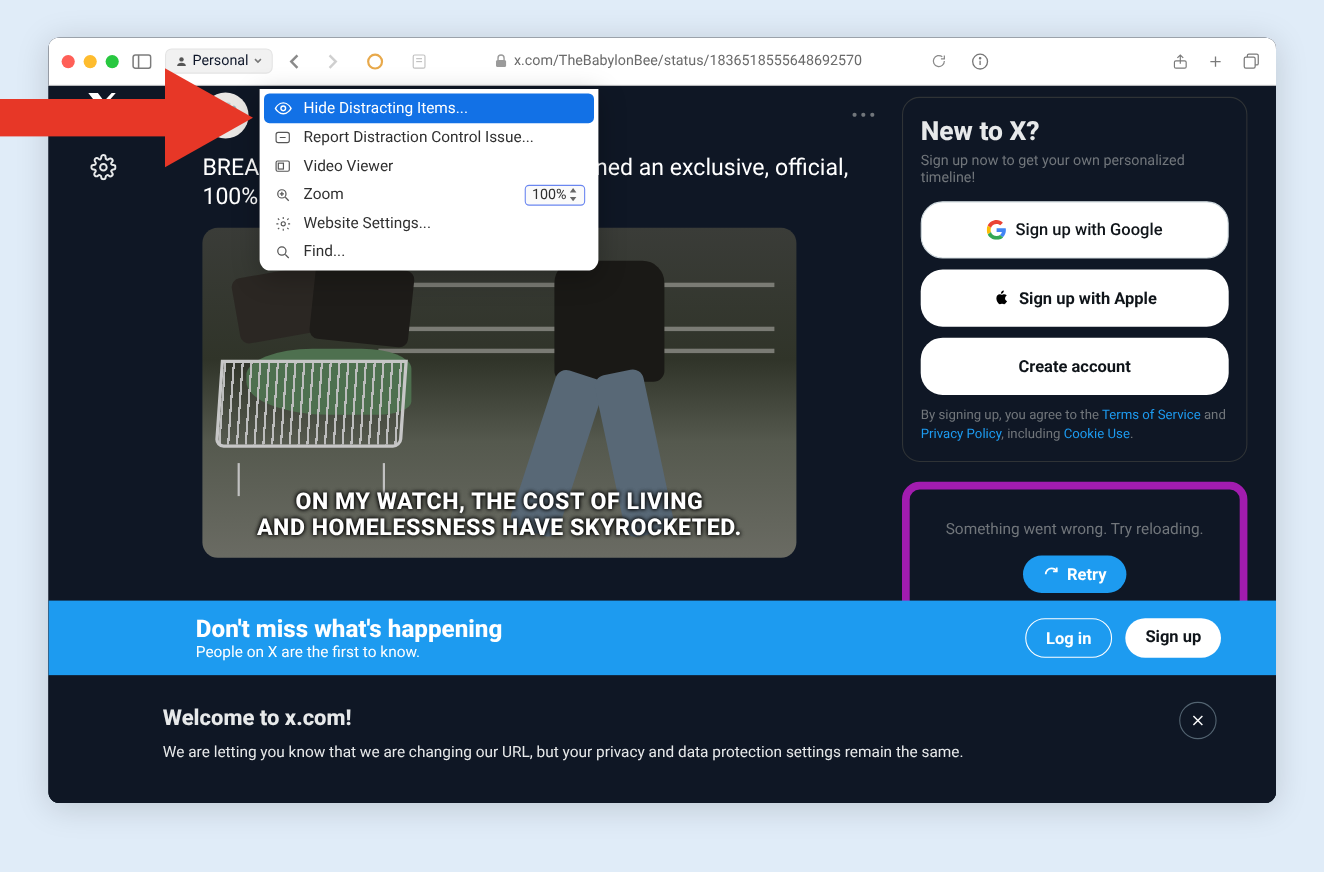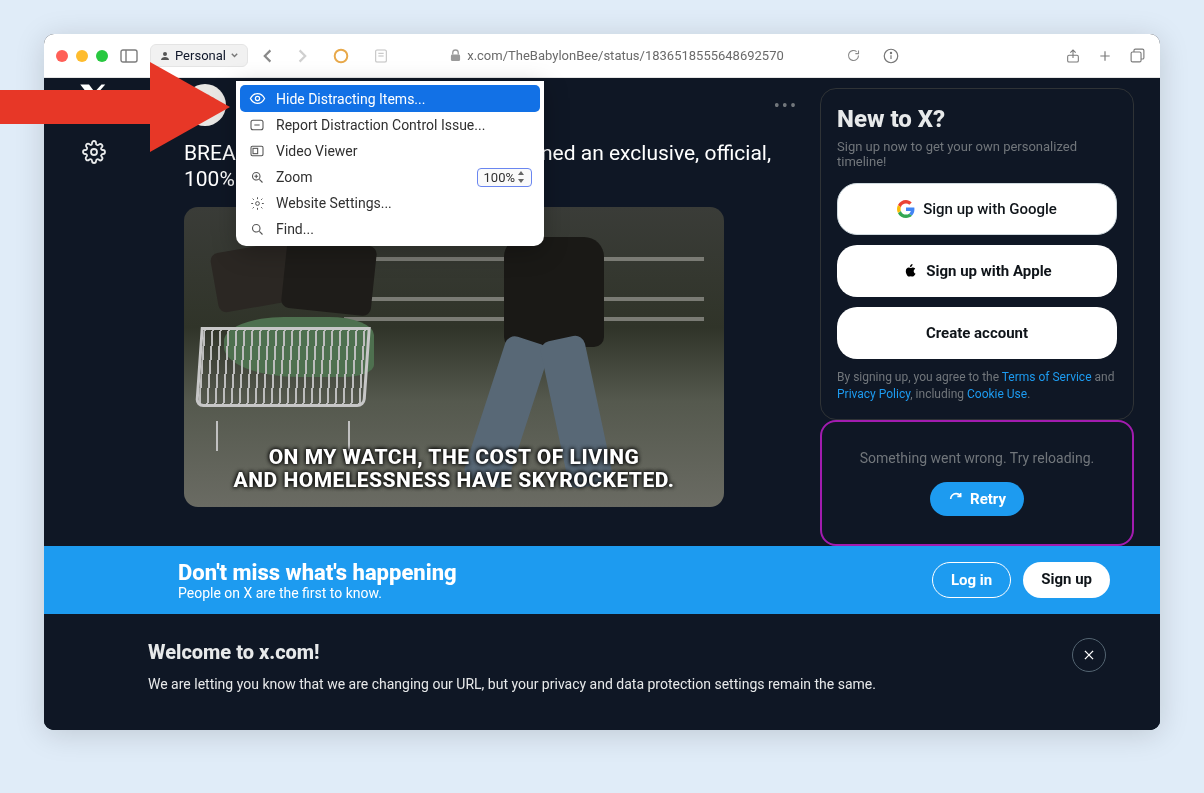--- a/index.html
+++ b/index.html
@@ -45,31 +45,31 @@
 .bag1{position:absolute;left:30px;top:40px;width:80px;height:60px;background:#2b2723;border-radius:8px;transform:rotate(-10deg)}
 .bag2{position:absolute;left:100px;top:35px;width:90px;height:70px;background:#1e1c19;border-radius:8px;transform:rotate(6deg)}
 .blanket{position:absolute;left:40px;top:110px;width:150px;height:60px;background:#4e704f;border-radius:40% 30% 20% 50%}
 .rail{position:absolute;right:20px;top:90px;width:360px;height:4px;background:#7a7b74;box-shadow:0 20px #7a7b74,0 -40px #7a7b74}
 .person { position:absolute; right:60px; top:0; width:200px; height:300px; }
 .person .torso{position:absolute;left:40px;top:30px;width:100px;height:110px;background:#1a1916;border-radius:20px 20px 10px 10px}
 .person .legL{position:absolute;left:20px;top:130px;width:45px;height:150px;background:#586876;border-radius:10px;transform:rotate(18deg)}
 .person .legR{position:absolute;left:90px;top:130px;width:45px;height:150px;background:#586876;border-radius:10px;transform:rotate(-12deg)}
 .caption { position:absolute; bottom:14px; left:0; right:0; text-align:center; color:#fff; font-weight:800; font-size:21px; text-shadow:0 0 4px #000,0 0 4px #000; letter-spacing:.5px; font-family:Impact,Arial Black,sans-serif; line-height:1.1; }
 
-.right { width:350px; padding:10px 26px 16px 10px; display:flex; flex-direction:column; }
+.right { width:350px; padding:10px 26px 16px 10px; display:flex; flex-direction:column; gap:18px; }
 .card { border:1px solid #2f3336; border-radius:16px; padding:16px; }
 .card h2 { color:#e7e9ea; font-size:24px; font-weight:800; margin-bottom:6px; }
 .card p.sub { color:#71767b; font-size:13px; margin-bottom:14px; }
 .btn { width:100%; height:52px; border-radius:20px; display:flex; align-items:center; justify-content:center; gap:8px; font-size:15px; font-weight:700; margin-bottom:10px; }
 .btn.white { background:#fff; color:#0f1419; }
 .btn.outline { background:#fff; color:#0f1419; border:1px solid #cfd9de; font-weight:500; }
 .glogo{width:18px;height:18px}
 .fine { font-size:12px; color:#71767b; line-height:1.4; }
 .fine a { color:#1d9bf0; text-decoration:none; }
-.errcard { border:2px solid #a21caf; border-radius:16px; padding:28px 14px; text-align:center; }
+.errcard { border:7px solid #a21caf; border-radius:16px; padding:28px 14px; text-align:center; }
 .errcard p { color:#71767b; font-size:14px; margin-bottom:16px; }
 .retry { display:inline-flex; align-items:center; gap:6px; background:#1d9bf0; color:#fff; font-weight:700; padding:8px 18px; border-radius:20px; font-size:15px; }
 .foot { display:flex; flex-wrap:wrap; gap:14px; font-size:12px; color:#71767b; padding-left:4px; }
 
 
 .banner { position:absolute; left:0; right:0; top:512px; height:68px; background:#1d9bf0; display:flex; align-items:center; justify-content:space-between; padding:0 50px 0 134px; }
 .banner .txt h3 { color:#fff; font-size:22px; font-weight:800; }
 .banner .txt p { color:#fff; font-size:14px; }
 .banner .acts { display:flex; gap:12px; }
 .lbtn{border:1px solid #fff;color:#fff;background:transparent;border-radius:20px;padding:8px 18px;font-weight:700;font-size:15px}

